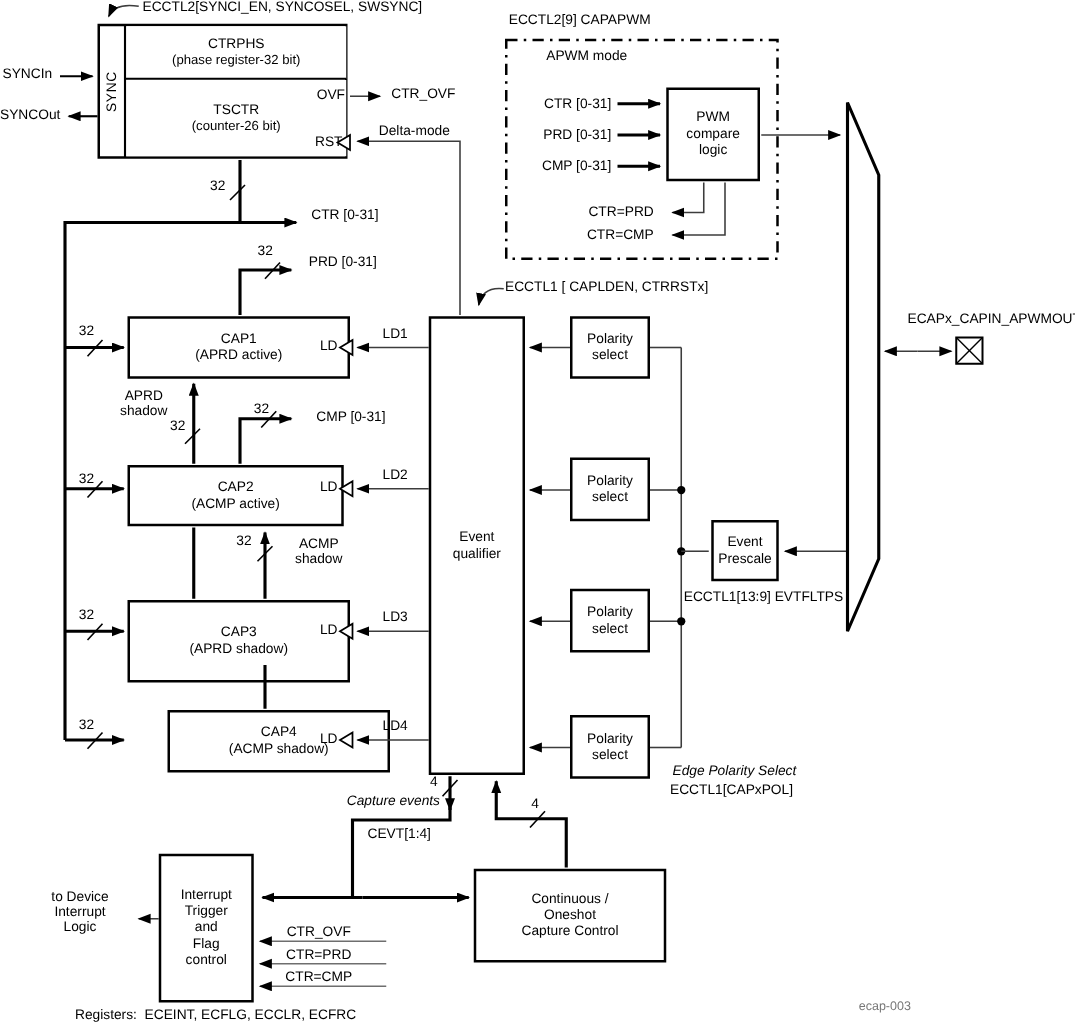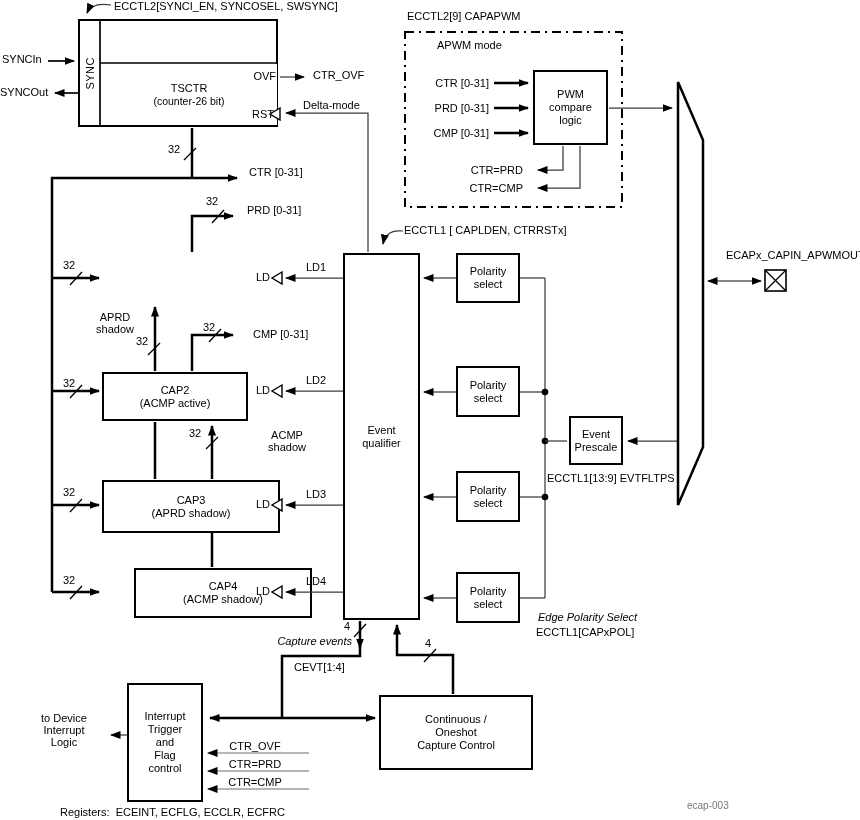--- a/index.html
+++ b/index.html
@@ -26,32 +26,40 @@
 </style>
 </head>
 <body>
 
 <div id="stage">
 
   <div class="box b26" style="left:78px;top:19px;width:200px;height:108px;"></div>
   <div class="vwrap" style="left:80px;top:21px;width:20px;height:104px;">
     <span class="vtext">SYNC</span>
   </div>
+  <div class="box" style="left:101px;top:21px;width:176px;height:42px;border:none;z-index:2;">
+    <div>CTRPHS</div>
+    <div class="sub">(phase register-32 bit)</div>
+  </div>
   <div class="box" style="left:101px;top:64px;width:176px;height:61px;border:none;z-index:2;">
     <div>TSCTR</div>
     <div class="sub">(counter-26 bit)</div>
   </div>
   <div class="lbl rt" style="left:250px;top:70px;width:26px;">OVF</div>
   <div class="lbl rt" style="left:248px;top:108px;width:26px;">RST</div>
 
-  <div class="box" style="left:102px;top:372px;width:146px;height:49px;">
+  <div class="box" style="left:102px;top:253px;width:178px;height:50px;">
+    <div>CAP1</div>
+    <div>(APRD active)</div>
+  </div>
+  <div class="box" style="left:102px;top:372px;width:173px;height:49px;">
     <div>CAP2</div>
     <div>(ACMP active)</div>
   </div>
-  <div class="box" style="left:102px;top:480px;width:178px;height:53px;">
+  <div class="box" style="left:102px;top:480px;width:178px;height:66px;">
     <div>CAP3</div>
     <div>(APRD shadow)</div>
   </div>
   <div class="box" style="left:102px;top:568px;width:178px;height:50px;margin-left:32px;">
     <div>CAP4</div>
     <div>(ACMP shadow)</div>
   </div>
 
   <div class="lbl rt" style="left:246px;top:271px;width:24px;">LD</div>
   <div class="lbl rt" style="left:246px;top:384px;width:24px;">LD</div>
@@ -125,21 +133,21 @@
   <div class="lbl" style="left:63px;top:259px;">32</div>
   <div class="lbl" style="left:63px;top:377px;">32</div>
   <div class="lbl" style="left:63px;top:486px;">32</div>
   <div class="lbl" style="left:63px;top:574px;">32</div>
 
   <div class="lbl ctr" style="left:90px;top:311px;width:50px;">
     <div>APRD</div>
     <div>shadow</div>
   </div>
   <div class="lbl" style="left:136px;top:335px;">32</div>
-  <div class="lbl ctr" style="left:228px;top:429px;width:54px;margin-left:32px;">
+  <div class="lbl ctr" style="left:228px;top:429px;width:54px;">
     <div>ACMP</div>
     <div>shadow</div>
   </div>
   <div class="lbl" style="left:189px;top:427px;">32</div>
 
   <div class="lbl" style="left:306px;top:261px;">LD1</div>
   <div class="lbl" style="left:306px;top:374px;">LD2</div>
   <div class="lbl" style="left:306px;top:488px;">LD3</div>
   <div class="lbl" style="left:306px;top:575px;">LD4</div>
 

